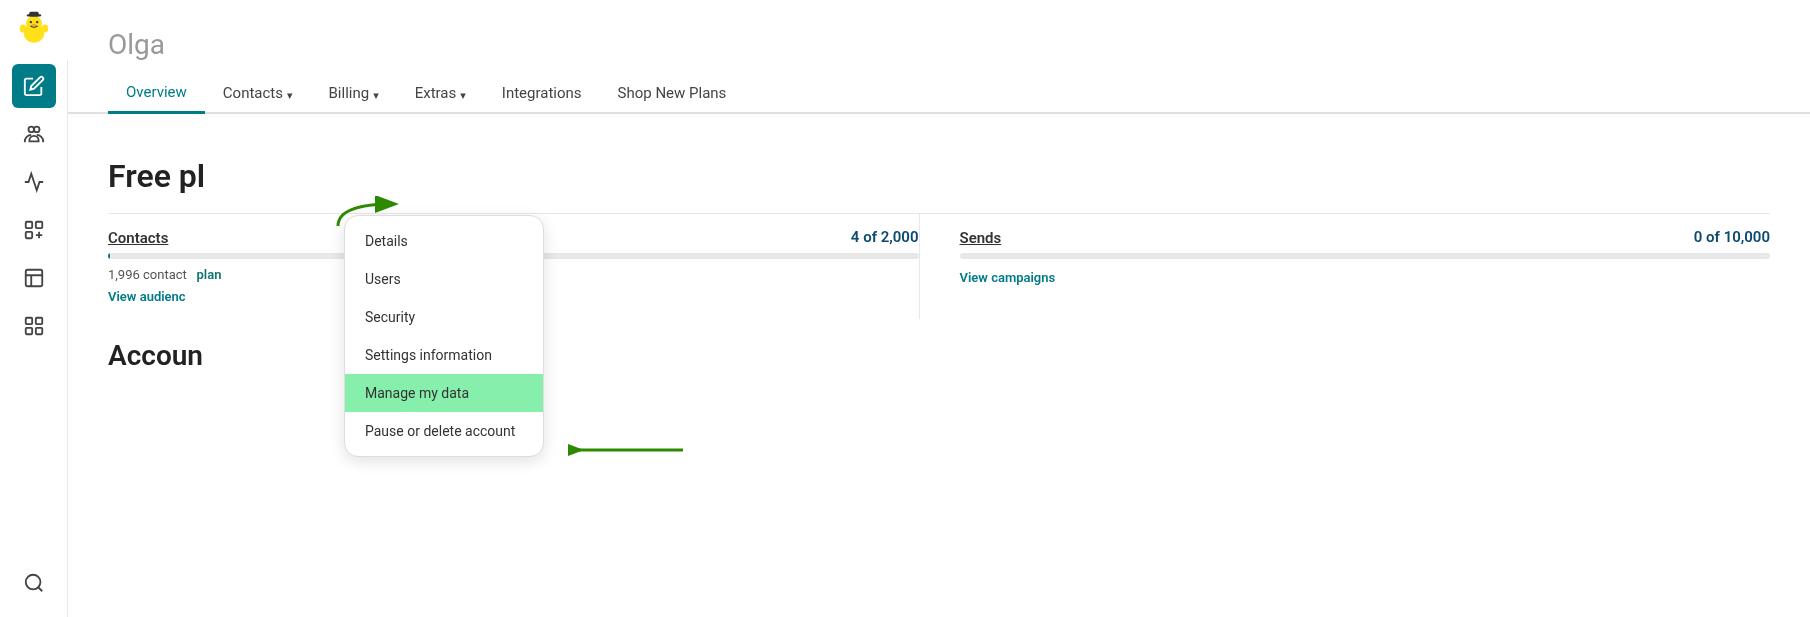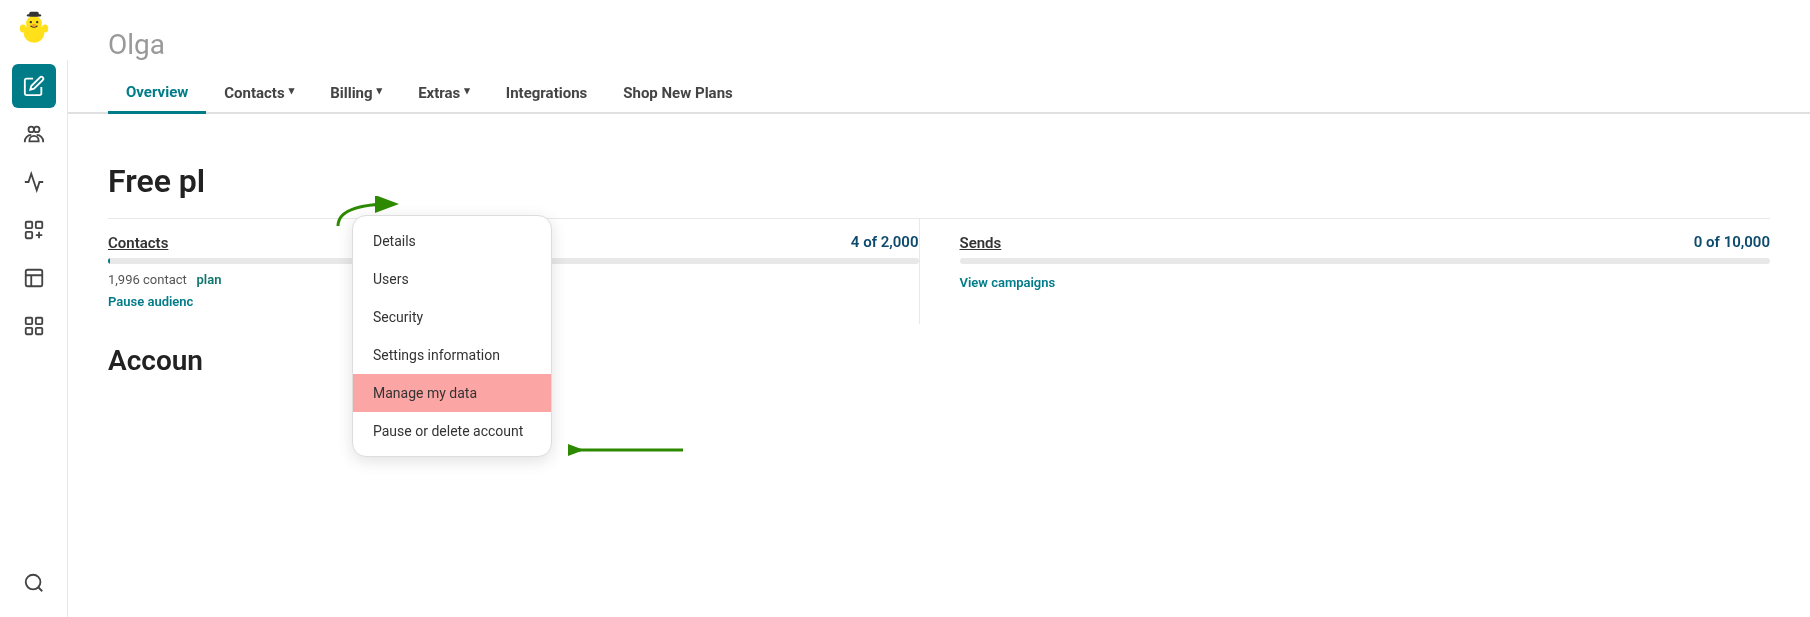--- a/index.html
+++ b/index.html
@@ -89,70 +89,69 @@
       padding: 0 40px;
       gap: 0;
       position: relative;
     }
 
     .tab-item {
       padding: 10px 18px;
       font-size: 15px;
       cursor: pointer;
       color: #444;
-      font-weight: 700;
-      display: flex;
-      align-items: flex-start;
+      font-weight: 400;
+      display: flex;
+      align-items: flex-end;
       gap: 4px;
       white-space: nowrap;
       position: relative;
     }
 
     .tab-item.active {
       color: #007c89;
       border-bottom: 3px solid #007c89;
       margin-bottom: -2px;
     }
 
     .tab-item .chevron {
       font-size: 11px;
       color: inherit;
     }
 
     
     .dropdown-menu {
       position: absolute;
       top: 215px;
-      left: 284px;
+      left: 276px;
       background: #fff;
       border: 1px solid #ddd;
       border-radius: 14px;
       box-shadow: 0 4px 16px rgba(0,0,0,0.12);
       z-index: 100;
       min-width: 200px;
       padding: 6px 0;
     }
 
     .dropdown-item {
       padding: 11px 20px;
       font-size: 14px;
       color: #333;
       cursor: pointer;
       display: block;
     }
 
     .dropdown-item:hover, .dropdown-item.highlighted {
-      background: #fca5a5;
+      background: #86efac;
     }
 
     
     .content {
-      padding: 28px 40px;
+      padding: 43px 40px;
       flex: 1;
-      margin-top: 20px;
     }
 
     .plan-title {
       font-size: 32px;
       font-weight: 600;
       color: #222;
       margin-bottom: 18px;
     }
 
     .stats-row {
@@ -393,21 +392,21 @@
           <span class="stat-count">4 of 2,000</span>
         </div>
         <div class="progress-bar-container">
           <div class="progress-bar-fill" style="width: 0.2%"></div>
         </div>
         <div class="stat-detail">
           <span>1,996 contact</span>
           &nbsp;
           <span style="color:#0f766e; font-weight:600; cursor:pointer;">plan</span>
         </div>
-        <a class="stat-link">Pause audienc</a>
+        <a class="stat-link">View audienc</a>
       </div>
 
       <div class="stat-block">
         <div class="clearfix">
           <span class="stat-label">Sends</span>
           <span class="stat-count">0 of 10,000</span>
         </div>
         <div class="progress-bar-container">
           <div class="progress-bar-fill" style="width: 0%"></div>
         </div>

